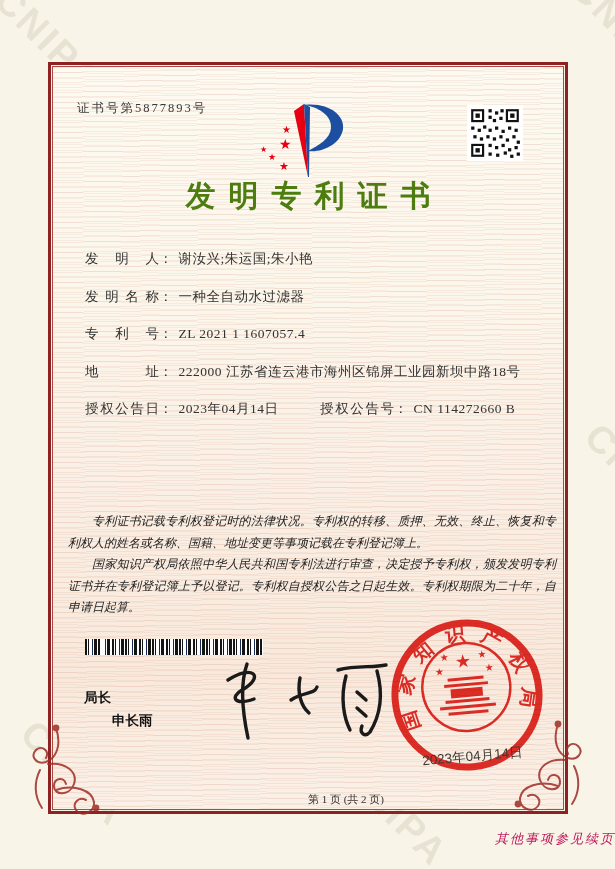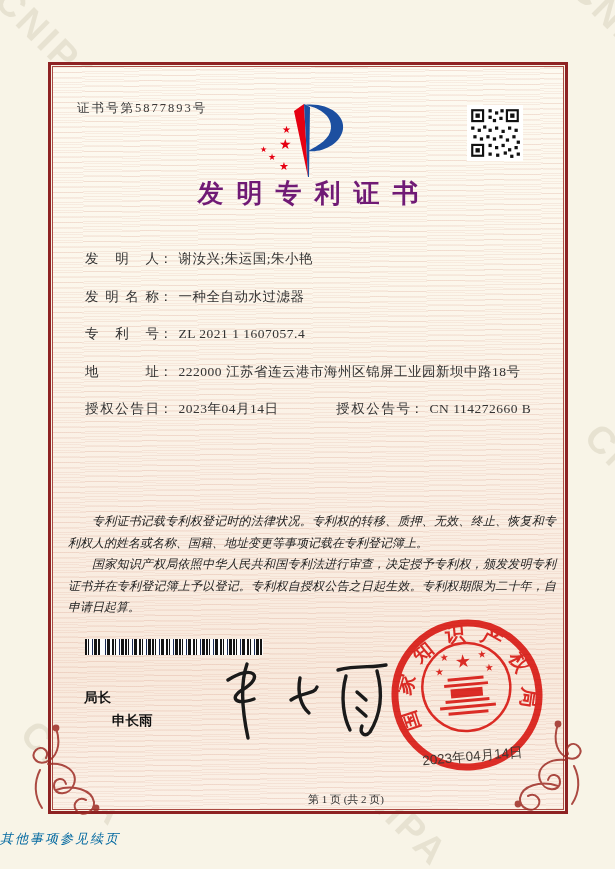--- a/index.html
+++ b/index.html
@@ -24,50 +24,50 @@
     background:
       repeating-linear-gradient(179deg, rgba(205,128,105,.13) 0 1px, rgba(0,0,0,0) 1px 5px),
       repeating-linear-gradient(181.5deg, rgba(205,128,105,.10) 0 1px, rgba(0,0,0,0) 1px 6px),
       linear-gradient(180deg,#fdfaf1 0%,#fcf7ec 28%,#faefe4 58%,#f8e9dc 82%,#fbf1e7 100%);
   }
   .cert-no{position:absolute;left:77px;top:100px;font-size:12.5px;letter-spacing:2px;color:#3a3a3a;}
   .logo{position:absolute;left:258px;top:99px;width:90px;height:80px;}
   .qr{position:absolute;left:467px;top:105px;width:52px;height:52px;background:#fff;padding:2px;}
   .title{
     position:absolute;left:48px;top:176px;width:520px;text-align:center;
-    font-size:26px;font-weight:bold;letter-spacing:13px;text-indent:13px;color:#701a75;
+    font-size:30px;font-weight:bold;letter-spacing:13px;text-indent:13px;color:#4d7c0f;
   }
   .fields{position:absolute;left:85px;top:248px;width:470px;font-size:13.5px;color:#333;}
   .frow{height:21px;line-height:21px;margin-bottom:16.5px;white-space:nowrap;}
   .flabel{display:inline-block;width:74px;text-align:justify;text-align-last:justify;vertical-align:top;}
   .fcolon{display:inline-block;margin-right:6px;}
   .fvalue{letter-spacing:.5px;}
-  .frow.double{display:flex;gap:16px;}
+  .frow.double{display:flex;}
   .fgroup1{width:235px;}
   .paras{
     position:absolute;left:68px;top:511px;width:488px;
     font-size:12px;line-height:21.5px;font-style:italic;color:#222;
     text-align:justify;
   }
   .paras p{margin:0;text-indent:2em;}
   .barcode{
     position:absolute;left:85px;top:639px;width:178px;height:16px;
     background:repeating-linear-gradient(90deg,
       #141414 0 2px,#fdfdfd 2px 3px,#141414 3px 4px,#fdfdfd 4px 7px,
       #1b2a55 7px 8px,#fdfdfd 8px 9px,#141414 9px 12px,#fdfdfd 12px 13.5px);
   }
   .signer{position:absolute;left:84px;font-family:Liberation Mono, monospace;
     font-weight:bold;font-size:13.5px;color:#101010;}
   .signer.t1{top:689px;} .signer.t2{top:712px;padding-left:28px;}
   .signature{position:absolute;left:212px;top:648px;width:200px;height:96px;}
   .seal{position:absolute;left:387px;top:615px;width:160px;height:160px;
     transform:rotate(-5deg);opacity:.93;mix-blend-mode:multiply;}
   .page-info{position:absolute;left:48px;top:792px;width:596px;text-align:center;font-size:11px;color:#333;}
-  .footer-note{position:absolute;left:0;top:830px;width:615px;text-align:left;
-    font-size:13px;font-style:italic;color:#0369a1;letter-spacing:2px;}
+  .footer-note{position:absolute;left:0;top:830px;width:615px;text-align:right;
+    font-size:13px;font-style:italic;color:#be185d;letter-spacing:2px;}
   .flourish{position:absolute;width:96px;height:96px;}
   .flourish.bl{left:26px;top:724px;}
   .flourish.br{left:492px;top:720px;transform:scaleX(-1);}
 </style>
 </head>
 <body>
 
 <div class="wm" style="left:-18px;top:18px">CNIPA</div>
 <div class="wm" style="left:175px;top:118px">CNIPA</div>
 <div class="wm" style="left:355px;top:238px">CNIPA</div>

